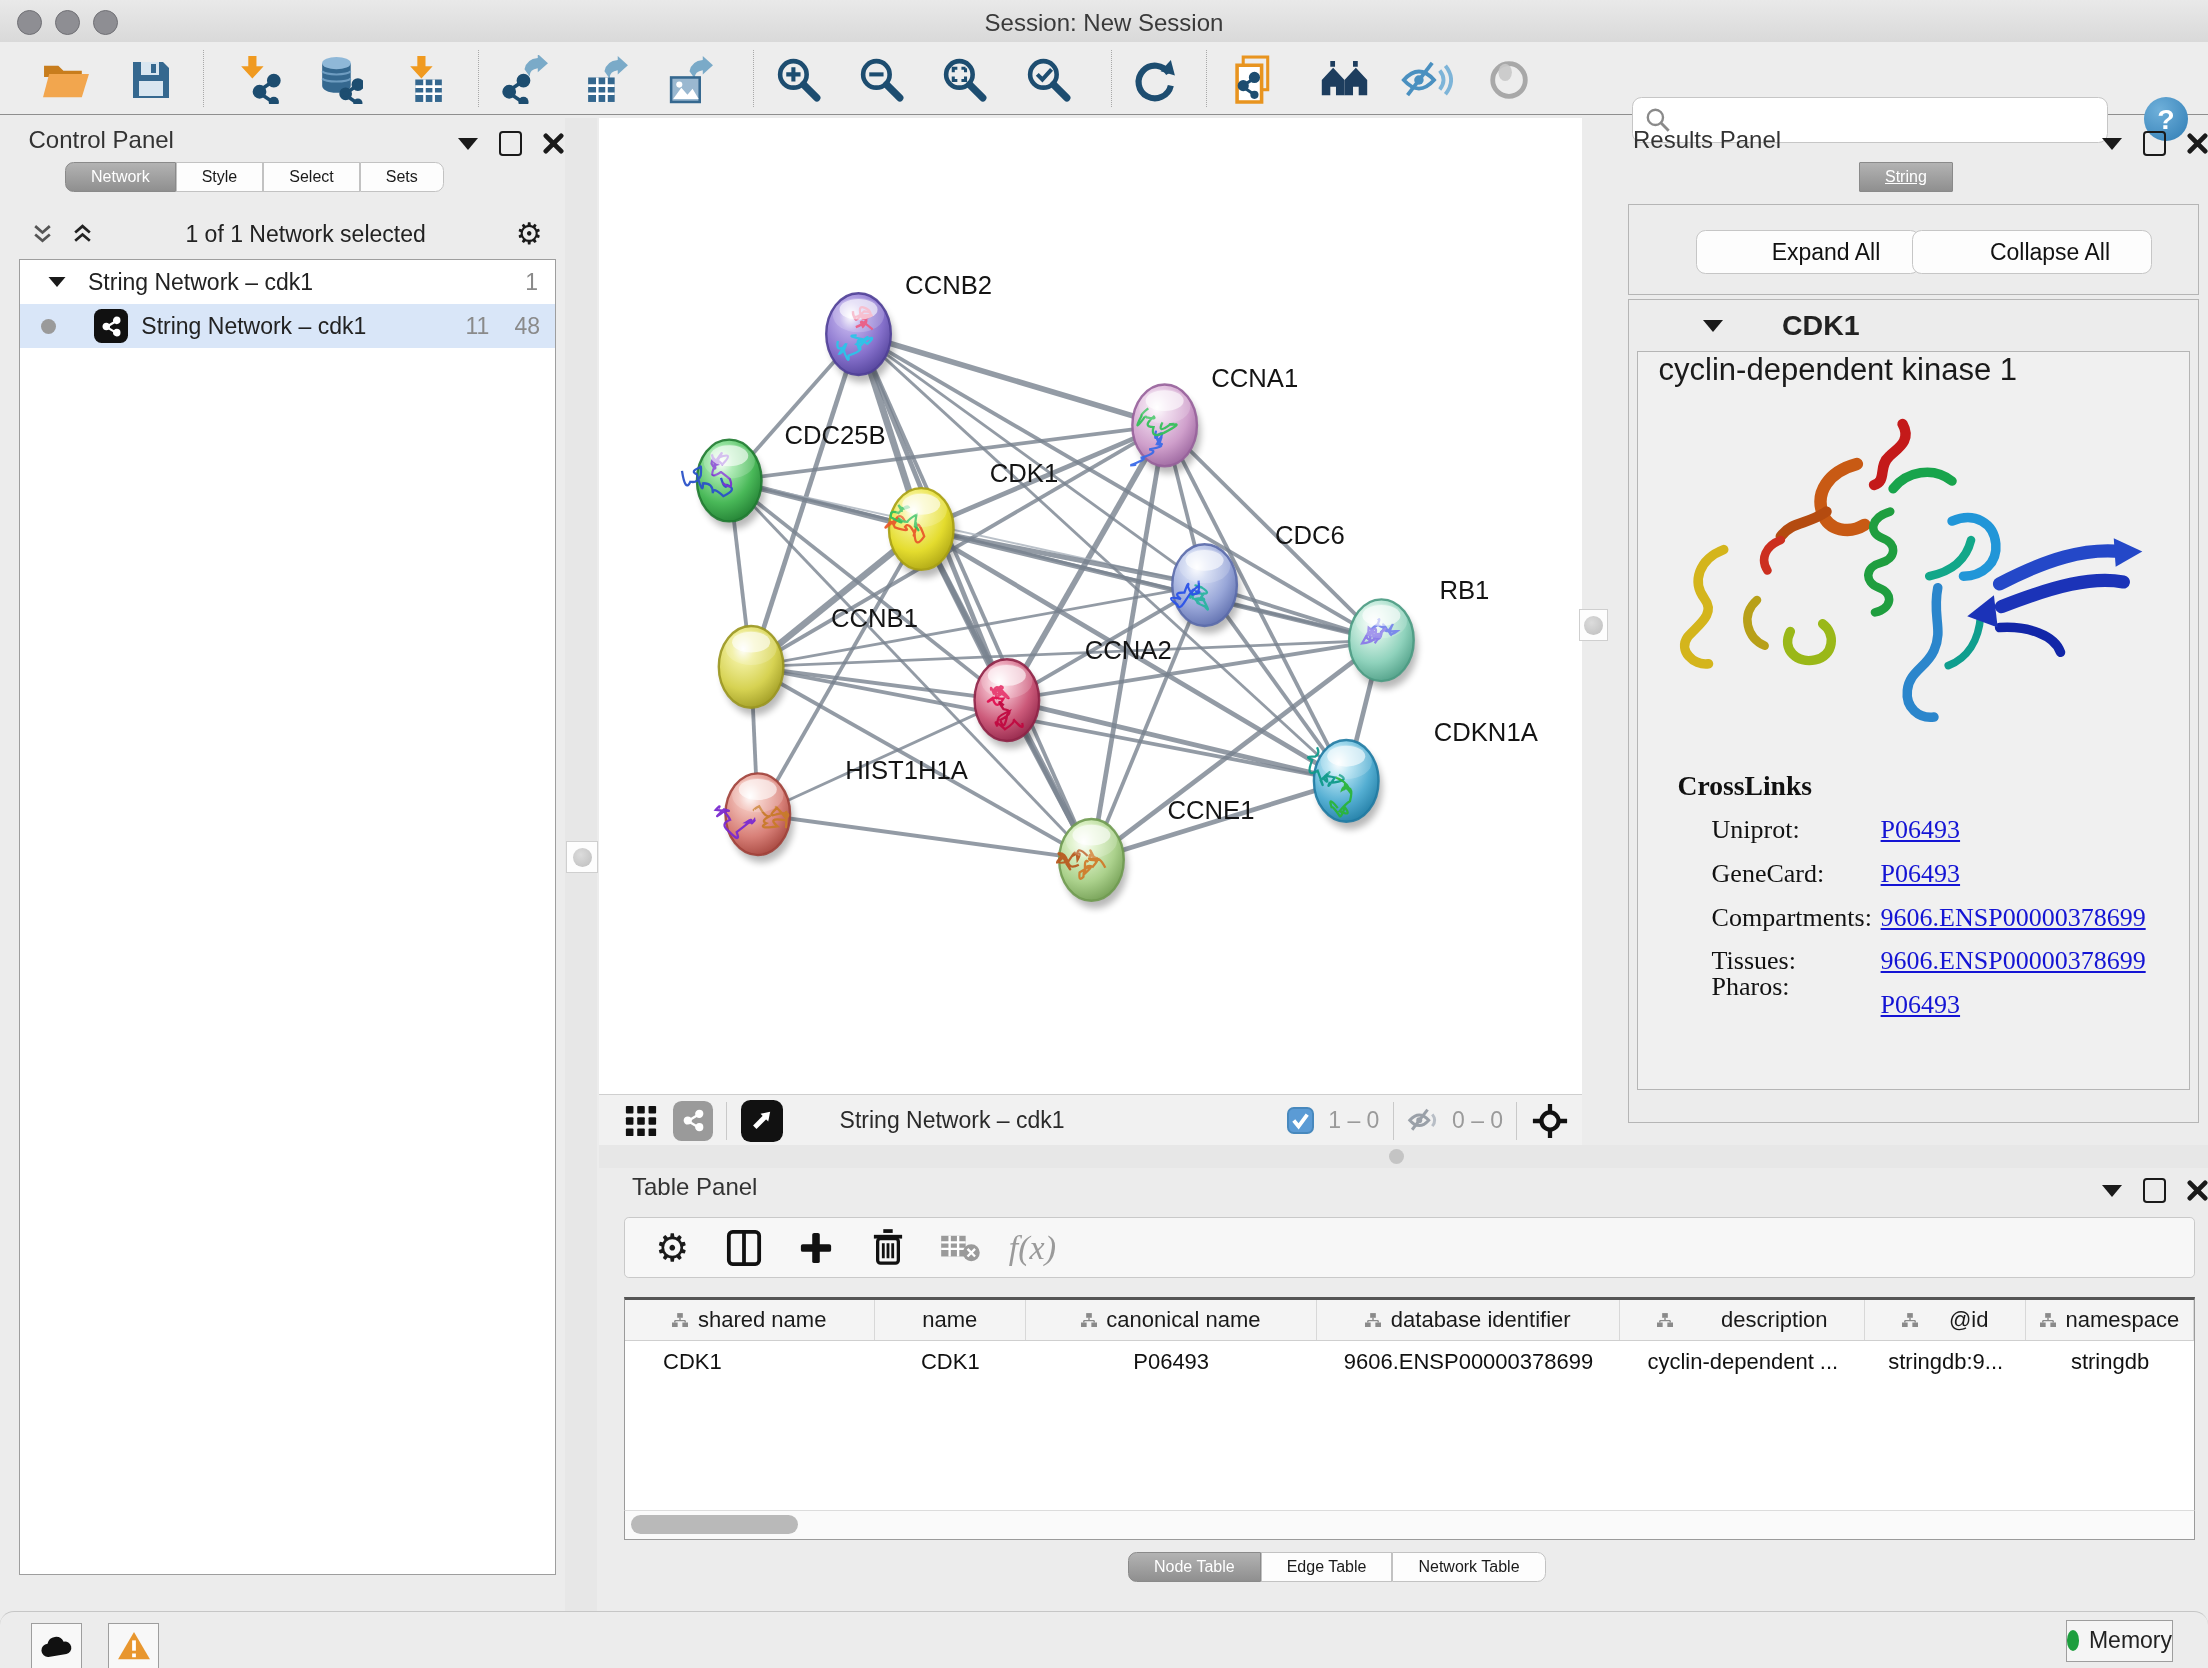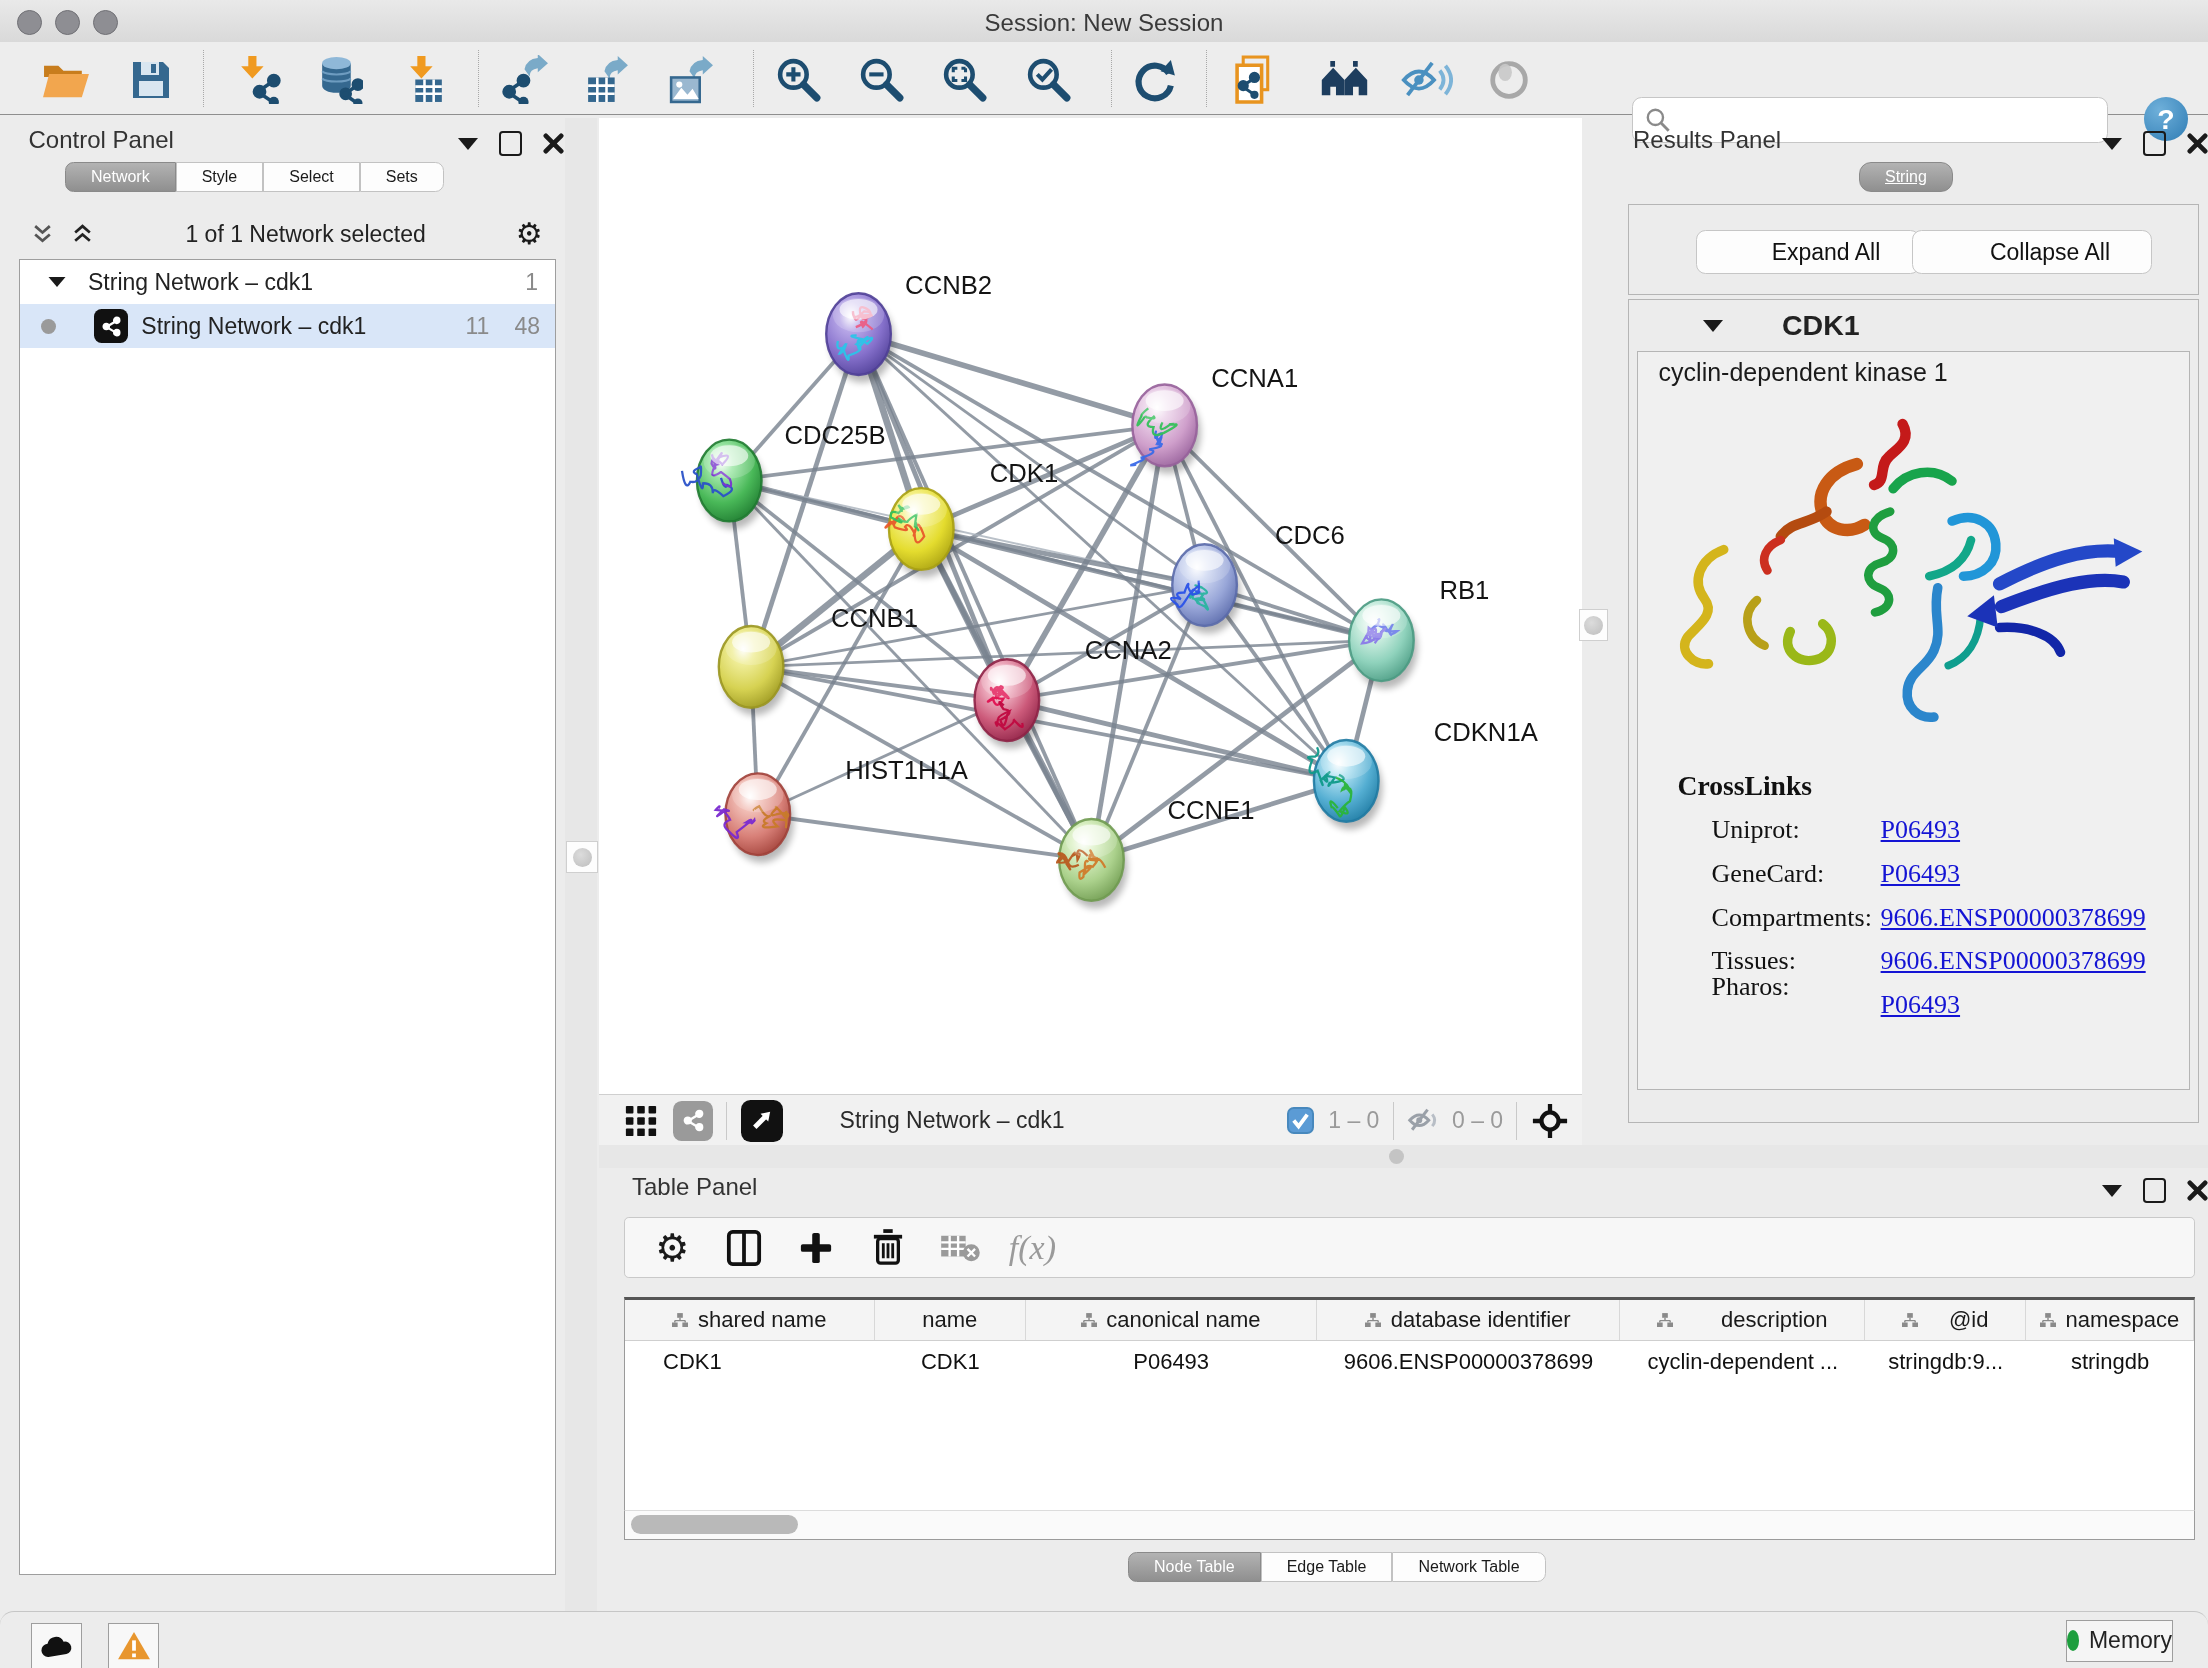--- a/index.html
+++ b/index.html
@@ -29,21 +29,21 @@
   .phdr{position:absolute;font-size:24px;color:#333;}
   .pctl{position:absolute;display:flex;gap:21px;align-items:center;}
   .tri-down{width:0;height:0;border-left:10.5px solid transparent;border-right:10.5px solid transparent;
     border-top:12.4px solid #1a1a1a;}
   .sq{width:19px;height:21px;border:2.9px solid #1a1a1a;border-radius:3.8px;}
   .tabs{display:flex;}
   .tab{font-size:16px;padding:4.8px 25px;background:#fdfdfd;border:1px solid #c2c2c2;
     color:#1a1a1a;white-space:nowrap;}
   .tab:first-child{border-radius:8.6px 0 0 8.6px;}
   .tab:last-child{border-radius:0 8.6px 8.6px 0;}
-  .tab.single{border-radius:12px;text-decoration:underline;}
+  .tab.single{border-radius:1px;text-decoration:underline;}
   .tab.active{background:linear-gradient(#b3b3b3,#8f8f8f);color:#fff;border-color:#8a8a8a;}
   
   .cp-tabs{position:absolute;left:65px;top:162px;}
   .cp-subrow{position:absolute;left:19px;top:213px;width:537px;height:42px;display:flex;align-items:center;}
   .cp-status{flex:1;text-align:center;font-size:23px;color:#222;}
   .gear{font-family:"DejaVu Sans",sans-serif;font-size:30px;color:#1a1a1a;line-height:1;}
   .tree{position:absolute;left:19px;top:259px;width:537px;height:1316px;background:#fff;
     border:1.9px solid #9e9e9e;box-sizing:border-box;}
   .trow{display:flex;align-items:center;height:44px;font-size:23px;}
   .trow.selected{background:#d9e6f8;}
@@ -63,21 +63,21 @@
     align-items:center;justify-content:center;}
   .handle i{width:19px;height:19px;border-radius:50%;background:radial-gradient(circle at 40% 35%,#dcdcdc,#bdbdbd);}
   
   .rp-box{position:absolute;border:1.9px solid #b5b5b5;background:#ececec;box-sizing:border-box;}
   .btn{background:#fdfdfd;border:1px solid #c6c6c6;border-radius:9.5px;font-size:23px;color:#111;
     display:flex;align-items:center;justify-content:center;padding-left:36px;}
   .cdk-hdr{display:flex;align-items:center;height:51px;}
   .cdk-name{font-size:28.5px;font-weight:bold;margin-left:59px;}
   .rp-inner{position:absolute;left:7.6px;top:51px;right:7.6px;bottom:32px;border:1px solid #b5b5b5;
     background:#f0f0f0;overflow:hidden;}
-  .gene-desc{position:absolute;left:21px;top:6px;font-size:25px;color:#1a1a1a;}
+  .gene-desc{position:absolute;left:21px;top:0;font-size:31px;color:#1a1a1a;}
   .xl-head{position:absolute;left:40px;top:418px;font-family:"Liberation Serif",serif;
     font-weight:bold;font-size:27.6px;color:#111;}
   .xl-row{position:absolute;left:74px;font-family:"Liberation Serif",serif;font-size:26px;color:#111;}
   .xl-link{position:absolute;left:243px;font-family:"Liberation Serif",serif;font-size:26px;
     color:#1414d4;text-decoration:underline;}
   
   .tp-toolbar{position:absolute;left:624px;top:1217px;width:1571px;height:61px;background:#f7f7f7;
     border:1px solid #c9c9c9;border-radius:4.8px;box-sizing:border-box;display:flex;align-items:center;}
   .tp-tool{width:72px;display:flex;justify-content:center;align-items:center;}
   .fx{font-family:"Liberation Serif",serif;font-style:italic;font-size:34px;color:#9a9a9a;}

